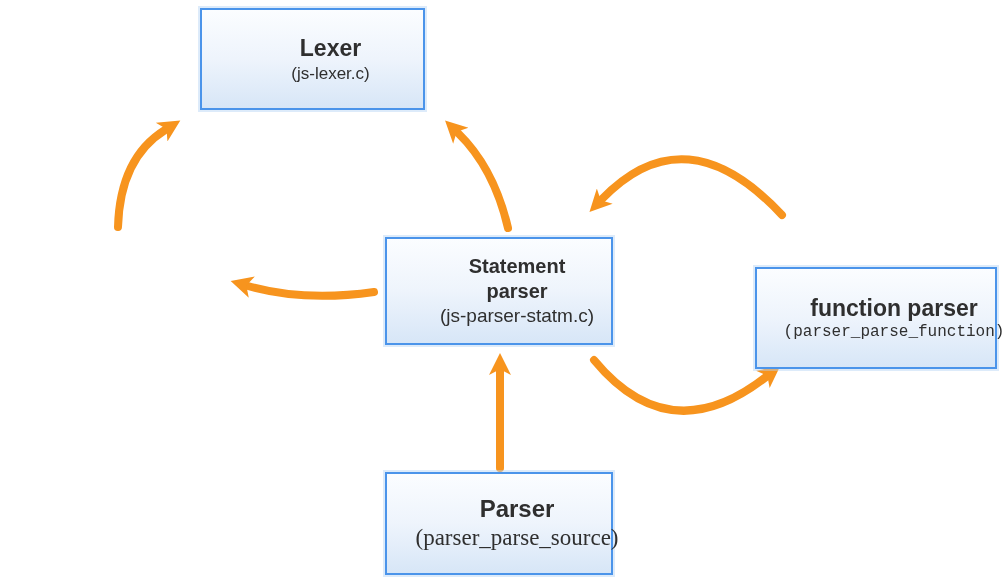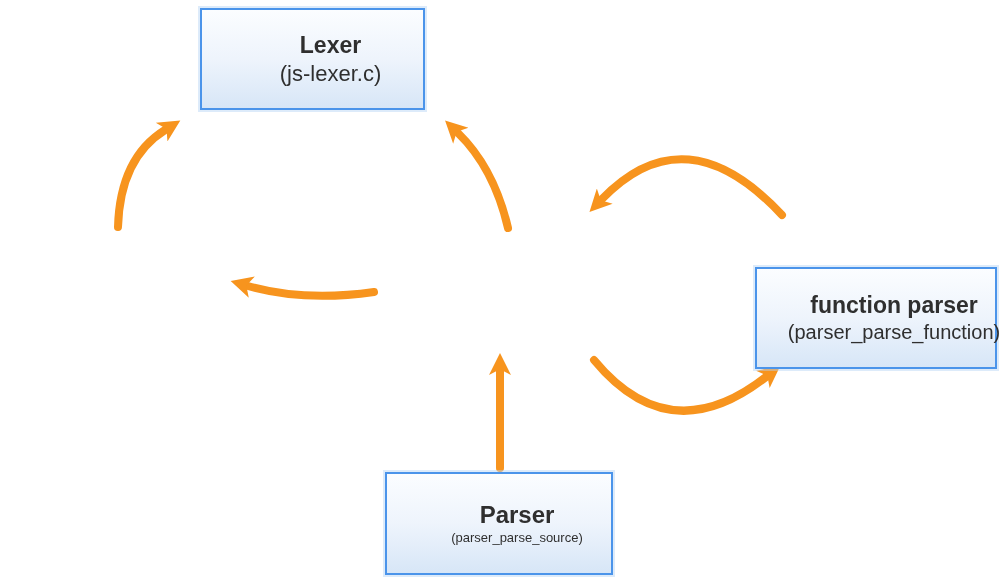--- a/index.html
+++ b/index.html
@@ -34,29 +34,29 @@
   .node-title   { font-weight:bold; }
   .node-subtitle{ font-weight:normal; }
 
   .node-lexer      { left:200px; top:8px;   width:225px; height:102px; }
   .node-expression { left:10px;  top:235px; width:212px; height:100px; }
   .node-statement  { left:385px; top:237px; width:228px; height:108px; }
   .node-function   { left:755px; top:238px; width:242px; height:102px;margin-top:29px; }
   .node-parser     { left:385px; top:472px; width:228px; height:103px; }
 
   .node-lexer      .node-title   { font-size:23px; }
-  .node-lexer      .node-subtitle{ font-size:22px; }
+  .node-lexer      .node-subtitle{ font-size:17px; }
   .node-expression .node-title,
   .node-statement  .node-title   { font-size:20px; max-width:140px; }
   .node-expression .node-subtitle{ font-size:19px; }
   .node-statement  .node-subtitle{ font-size:19px; }
   .node-function   .node-title   { font-size:23px; }
-  .node-function   .node-subtitle{ font-size:20px; }
+  .node-function   .node-subtitle{ font-size:16px;font-family:Liberation Mono, monospace; }
   .node-parser     .node-title   { font-size:24px; }
-  .node-parser     .node-subtitle{ font-size:13px; }
+  .node-parser     .node-subtitle{ font-size:23px;font-family:Liberation Serif, serif; }
 </style>
 </head>
 <body>
 
 <div class="canvas">
 
   <svg class="edges" viewBox="0 0 1005 584" aria-hidden="true">
     <defs>
       <marker id="arrowhead" viewBox="0 0 10 10" refX="1.8" refY="5" markerWidth="26" markerHeight="22" orient="auto" markerUnits="userSpaceOnUse">
         <path d="M0,0 L10,5 L0,10 L2.6,5 Z" fill="#f7941e"></path>
@@ -69,20 +69,24 @@
     <path d="M594,360 Q670,452 766,377" stroke="#f7941e" stroke-width="8" fill="none" stroke-linecap="round" marker-end="url(#arrowhead)"></path>
     <path d="M500,468 L500,371" stroke="#f7941e" stroke-width="8" fill="none" stroke-linecap="round" marker-end="url(#arrowhead)"></path>
   </svg>
 
   <div class="node node-lexer">
     <div class="node-title">Lexer</div>
     <div class="node-subtitle">(js-lexer.c)</div>
   </div>
 
 
+  <div class="node node-statement">
+    <div class="node-title">Statement parser</div>
+    <div class="node-subtitle">(js-parser-statm.c)</div>
+  </div>
 
   <div class="node node-function">
     <div class="node-title">function parser</div>
     <div class="node-subtitle">(parser_parse_function)</div>
   </div>
 
   <div class="node node-parser">
     <div class="node-title">Parser</div>
     <div class="node-subtitle">(parser_parse_source)</div>
   </div>

